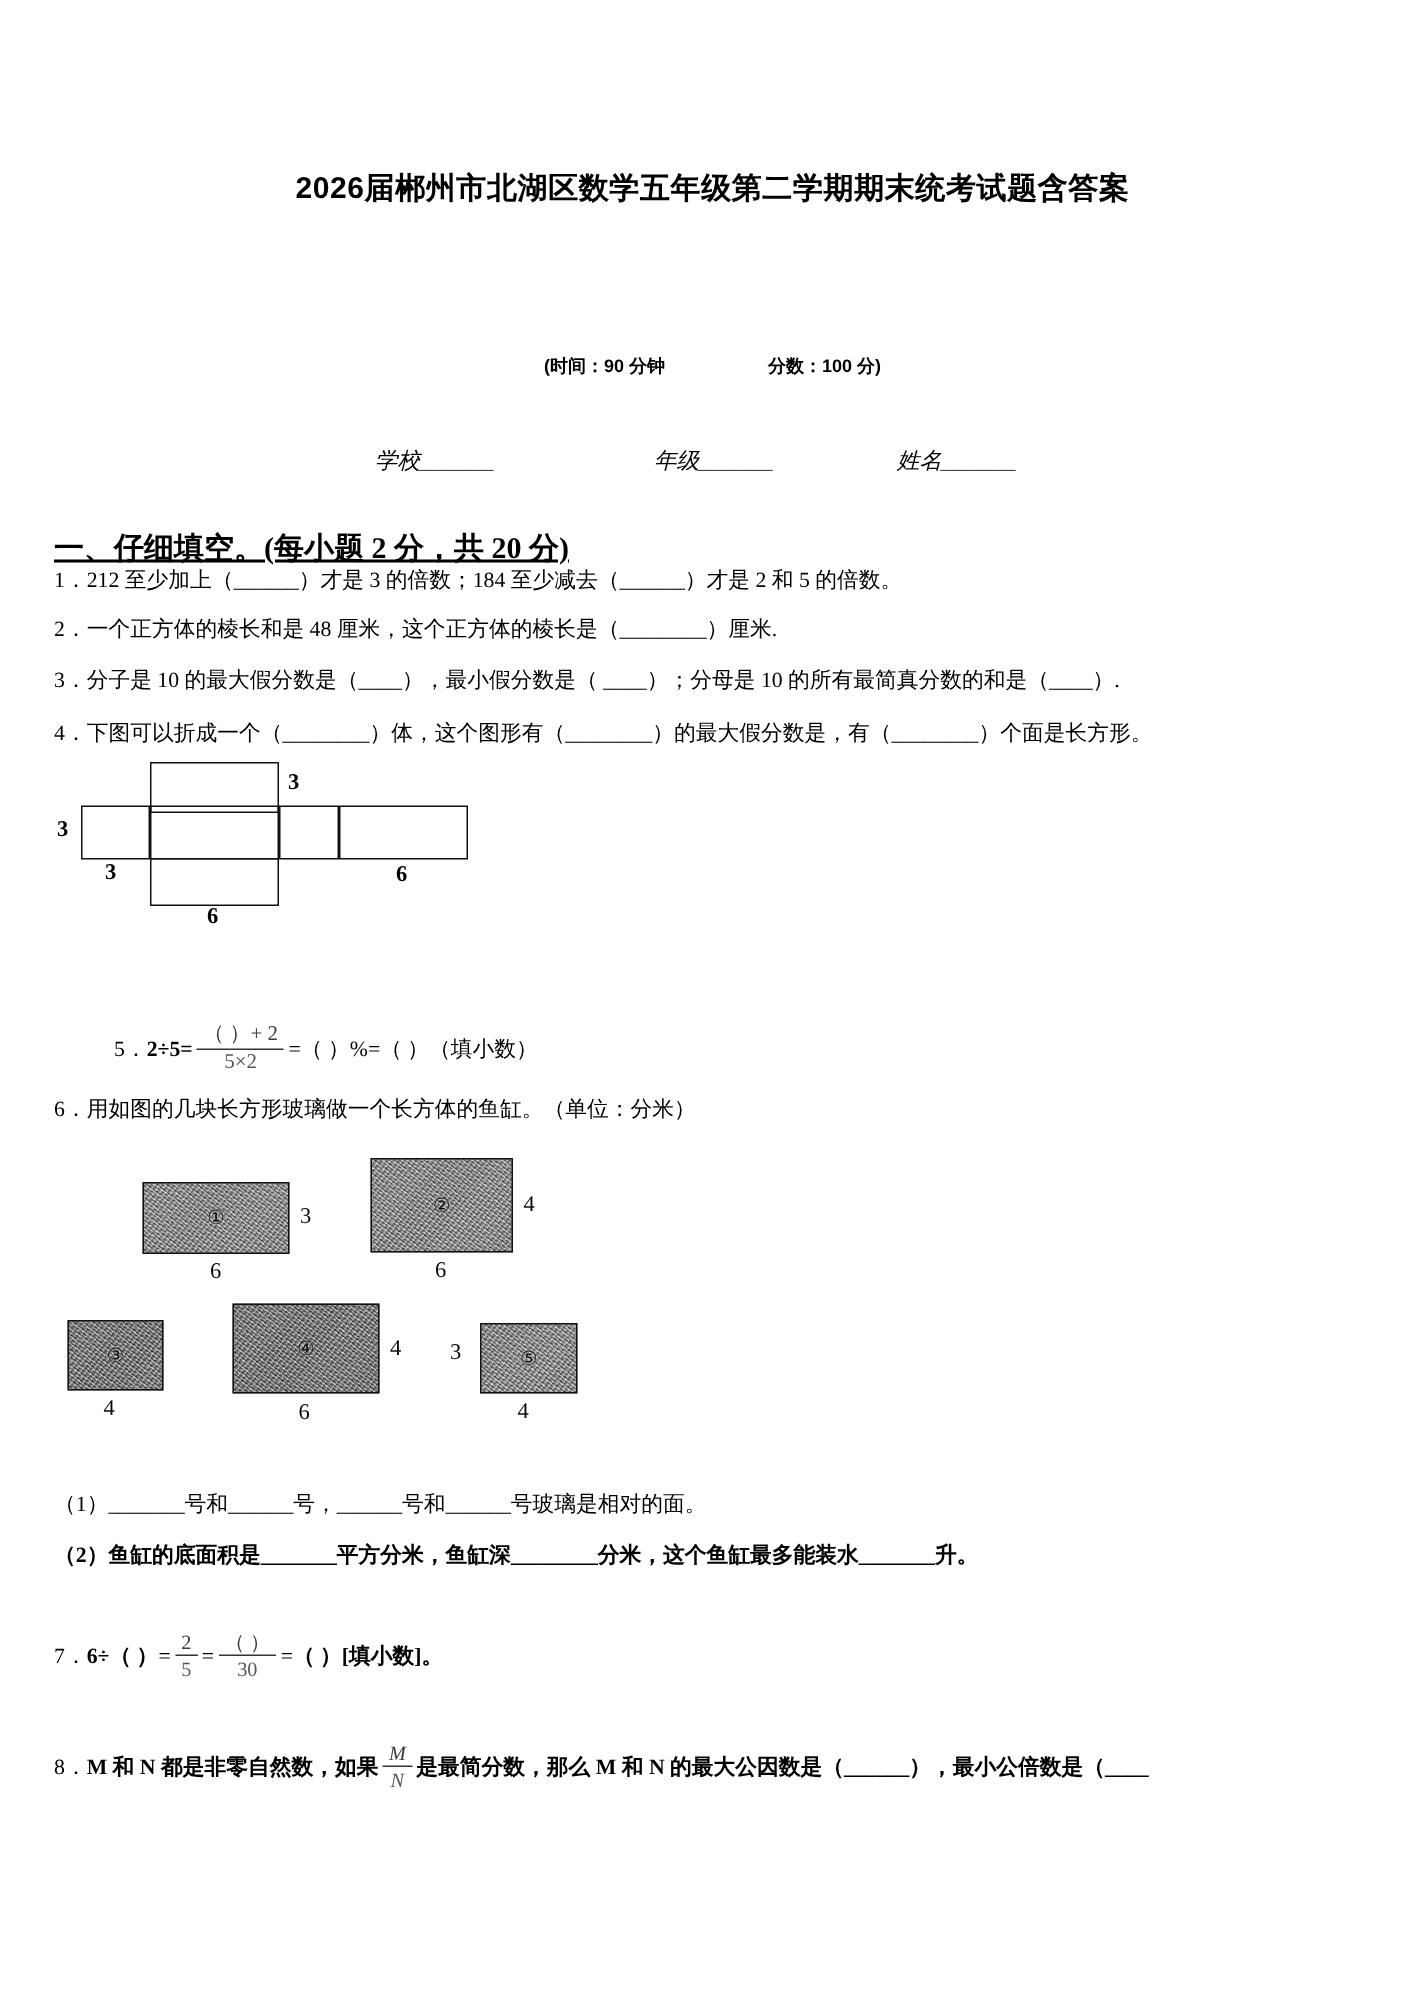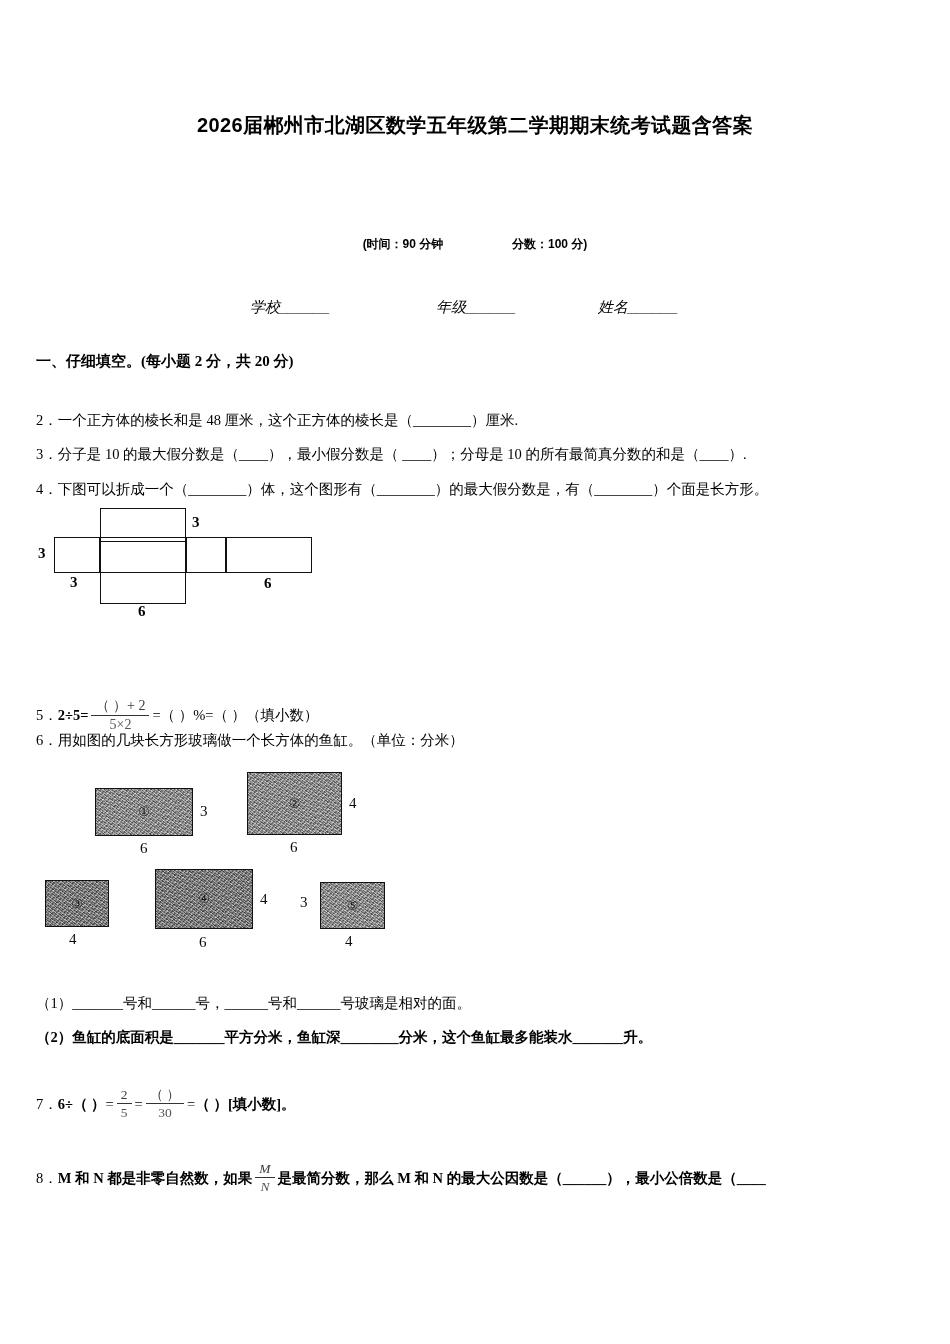--- a/index.html
+++ b/index.html
@@ -56,23 +56,24 @@
   }
   .fields-row .fld { position: absolute; white-space: nowrap; font-style: italic; }
   .fields-row .f1 { left: 10px; }
   .fields-row .f2 { left: 196px; }
   .fields-row .f3 { left: 358px; }
 
   
   .sec-head {
     position: absolute;
     left: 36px;
-    font-size: 15px;
+    font-size: 20px;
     font-weight: bold;
     white-space: nowrap;
+    text-decoration: underline;
   }
   .q {
     position: absolute;
     left: 36px;
     font-size: 14.5px;
     white-space: nowrap;
     line-height: 1.2;
   }
   .q .num { font-family: "Liberation Serif", serif; }
   .b { font-weight: bold; }
@@ -174,20 +175,23 @@
     <span class="fld f2">
       <span>年级</span><span>______</span>
     </span>
     <span class="fld f3">
       <span>姓名</span><span>______</span>
     </span>
   </div>
 
   <div class="sec-head" style="top:352px;">一、仔细填空。(每小题 2 分，共 20 分)</div>
 
+  <div class="q" style="top:379px;">
+    <span class="num">1．</span><span>212 至少加上（______）才是 3 的倍数；184 至少减去（______）才是 2 和 5 的倍数。</span>
+  </div>
 
   <div class="q" style="top:412px;">
     <span class="num">2．</span><span>一个正方体的棱长和是 48 厘米，这个正方体的棱长是（________）厘米.</span>
   </div>
 
   <div class="q" style="top:446px;">
     <span class="num">3．</span><span>分子是 10 的最大假分数是（____），最小假分数是（ ____）；分母是  10 的所有最简真分数的和是（____）.</span>
   </div>
 
   <div class="q" style="top:481px;">
@@ -204,21 +208,21 @@
     <div class="rect" style="left:140px; top:33px; width:40px; height:36px;"></div>
     <div class="rect" style="left:180px; top:33px; width:86px; height:36px;"></div>
 
     <div class="lbl" style="left:146px; top:10px;">3</div>
     <div class="lbl" style="left:-8px; top:41px;">3</div>
     <div class="lbl" style="left:24px; top:70px;">3</div>
     <div class="lbl" style="left:92px; top:99px;">6</div>
     <div class="lbl" style="left:218px; top:71px;">6</div>
   </div>
 
-  <div class="q" style="top:700px;">
+  <div class="q" style="top:684px;margin-left:40px;">
     <span class="num">5．</span><span class="b">2÷5=</span><span class="frac"><span class="nu">（ ）+ 2</span><span class="de">5×2</span></span><span>=（   ）%=（    ）（填小数）</span>
   </div>
 
   <div class="q" style="top:732px;">
     <span class="num">6．</span><span>用如图的几块长方形玻璃做一个长方体的鱼缸。（单位：分米）</span>
   </div>
 
   <div class="glass-fig">
 
     <div class="piece" style="left:95px; top:18px; width:98px; height:48px;">

